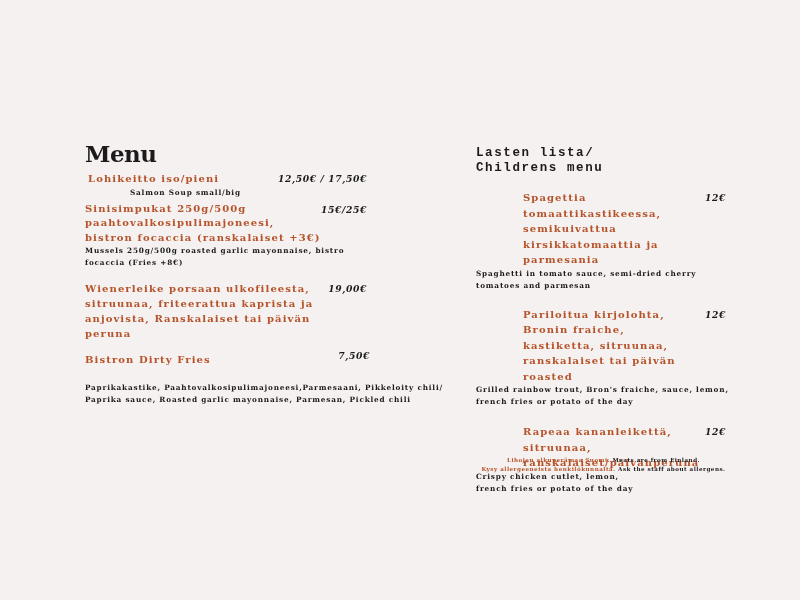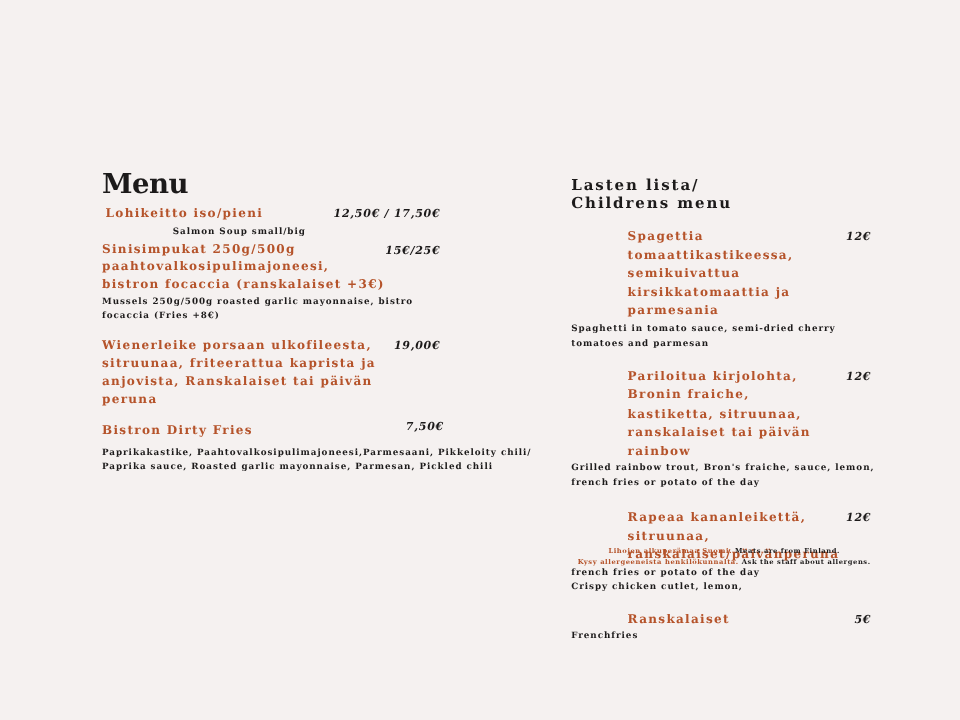--- a/index.html
+++ b/index.html
@@ -13,48 +13,48 @@
   .col { position: absolute; }
   .left { left: 85px; top: 140px; width: 290px; }
   .right { left: 476px; top: 146px; width: 255px; }
   .menu-title {
     font-family: "DejaVu Serif", serif;
     font-weight: bold; font-size: 23px; letter-spacing: -0.5px;
     margin: 0 0 4px 0; color: #1c1a1a;
   }
   .kids-title {
     font-weight: bold; font-size: 12.5px; letter-spacing: 1.6px;
-    line-height: 15px; margin: 0 0 14px 0; color: #1c1a1a;
+    line-height: 15px; margin: 0 0 14px 0; color: #1c1a1a; font-family: Liberation Mono, monospace;
   }
   .item { position: relative; }
   .item-name {
     color: #b5532a; font-weight: bold; font-size: 10px;
     letter-spacing: 1.1px; line-height: 15.5px; padding-right: 50px;
   }
   .item-price {
     position: absolute; right: 0; top: 0;
     font-weight: bold; font-size: 9.2px; letter-spacing: 0.6px;
     line-height: 15.5px; color: #1c1a1a; white-space: nowrap; font-style: italic;
   }
   .item-desc {
     font-weight: bold; font-size: 7.3px; letter-spacing: 0.8px;
     line-height: 12px; color: #1c1a1a;
   }
   .left .i0 { margin-left: 3px; }
   .left .i0 .item-price { right: 8px; }
-  .left .i0 .item-desc { margin-left: 16px; line-height: 11px; padding-left: 40px; }
+  .left .i0 .item-desc { margin-left: 2px; line-height: 11px; padding-left: 40px; }
   .left .i1 { margin-top: 4px; }
   .left .i1 .item-name { line-height: 14.5px; }
   .left .i2 { margin-top: 7px; }
   .left .i3 { margin-top: 12px; }
   .left .i3 .item-name { line-height: 15px; }
   .left .i3 .item-desc { margin-top: 5px; }
   .left .i4 { margin-top: 11px; }
   .left .i4 .item-price { top: -4px; right: 5px; }
-  .left .i4 .item-desc { width: 380px; margin-top: 3px; }
+  .left .i4 .item-desc { width: 380px; margin-top: 14px; }
   .left .i0 .item-price, .left .i1 .item-price, .left .i2 .item-price, .left .i3 .item-price { right: 8px; }
   .right .item-name { padding-right: 40px; line-height: 15.5px; margin-left: 47px; }
   .right .item-price { right: 5px; }
   .right .r1 { margin-top: 15px; }
   .right .r2 { margin-top: 16px; }
   .right .r3 { margin-top: 14px; }
   .footer {
     position: absolute; left: 476px; top: 456px; width: 255px;
     text-align: center; font-size: 5.6px; font-weight: bold;
     letter-spacing: 0.5px; line-height: 9px;
@@ -99,37 +99,32 @@
     <div>Childrens menu</div>
   </h2>
 
   <div class="item r0">
     <div class="item-name">Spagettia tomaattikastikeessa, semikuivattua kirsikkatomaattia ja parmesania</div>
     <div class="item-price">12€</div>
     <div class="item-desc">Spaghetti in tomato sauce, semi-dried cherry tomatoes and parmesan</div>
   </div>
 
   <div class="item r1">
-    <div class="item-name">Pariloitua kirjolohta, Bronin fraiche, kastiketta, sitruunaa, ranskalaiset tai päivän rainbow</div>
+    <div class="item-name">Pariloitua kirjolohta, Bronin fraiche, kastiketta, sitruunaa, ranskalaiset tai päivän roasted</div>
     <div class="item-price">12€</div>
     <div class="item-desc">Grilled rainbow trout, Bron's fraiche, sauce, lemon, french fries or potato of the day</div>
   </div>
 
   <div class="item r2">
     <div class="item-name">Rapeaa kananleikettä, sitruunaa, ranskalaiset/päivänperuna</div>
     <div class="item-price">12€</div>
+    <div class="item-desc">Crispy chicken cutlet, lemon,</div>
     <div class="item-desc">french fries or potato of the day</div>
-    <div class="item-desc">Crispy chicken cutlet, lemon,</div>
   </div>
 
-  <div class="item r3">
-    <div class="item-name">Ranskalaiset</div>
-    <div class="item-price">5€</div>
-    <div class="item-desc">Frenchfries</div>
-  </div>
 </div>
 
 <div class="footer">
   <div>
     <span class="fi">Lihojen alkuperämaa Suomi.</span>
     <span class="en">Meats are from Finland.</span>
   </div>
   <div>
     <span class="fi">Kysy allergeeneista henkilökunnalta.</span>
     <span class="en">Ask the staff about allergens.</span>

